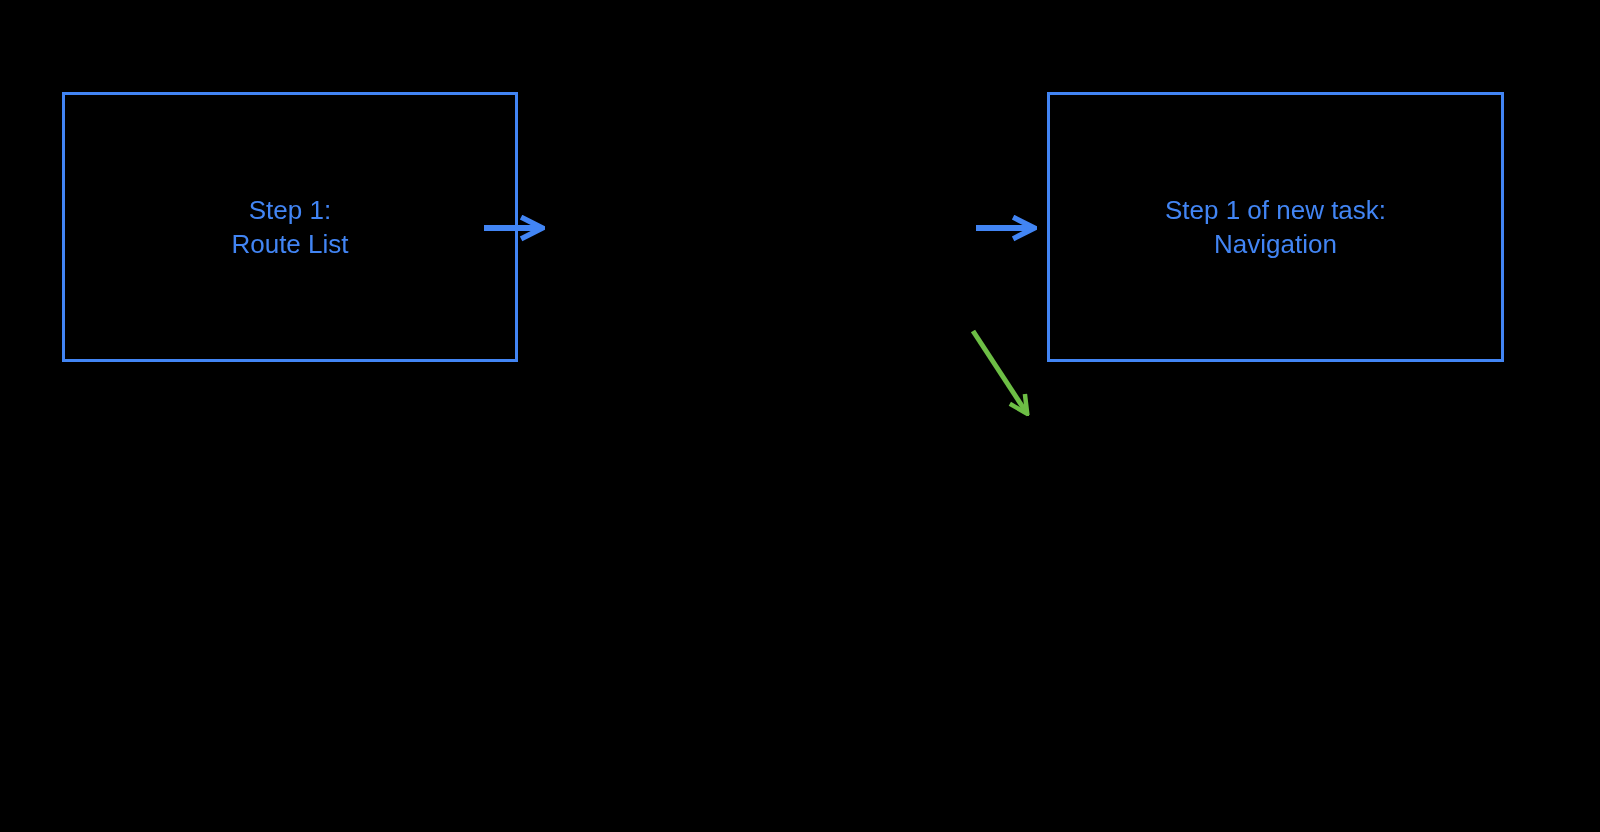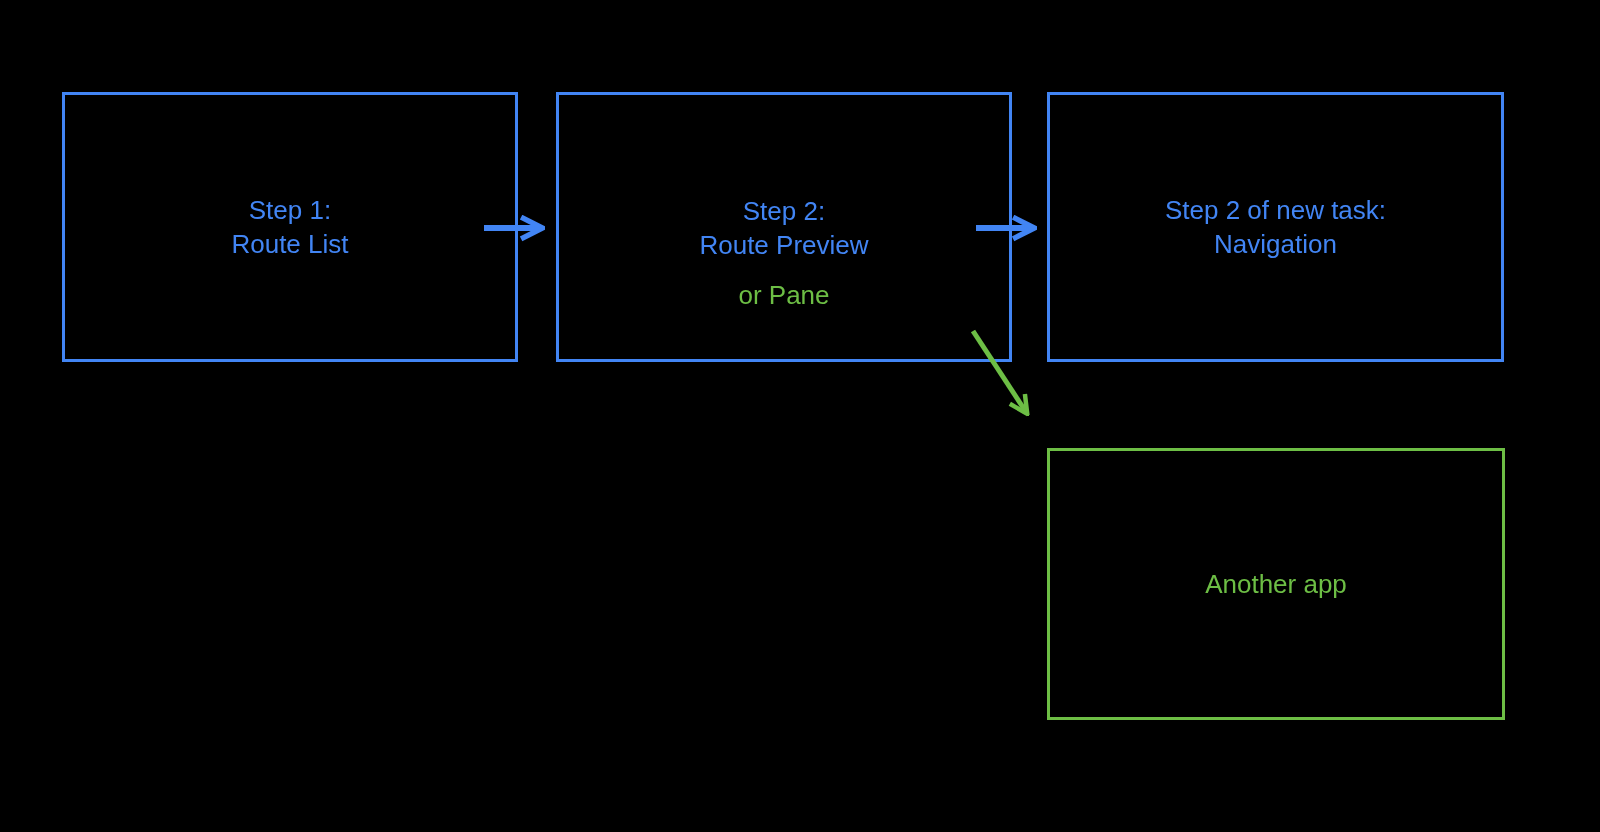--- a/index.html
+++ b/index.html
@@ -68,40 +68,28 @@
 
 <div class="canvas">
 
   <div class="flow-box box-step1">
     <div class="content">
       <span>Step 1:</span>
       <span>Route List</span>
     </div>
   </div>
 
-  <div class="flow-box box-step2">
-    <div class="content">
-      <span>Step 2:</span>
-      <span>Route Preview</span>
-      <span class="green-note">or Pane</span>
-    </div>
-  </div>
 
   <div class="flow-box box-step3">
     <div class="content">
-      <span>Step 2 of new task:</span>
+      <span>Step 1 of new task:</span>
       <span>Navigation</span>
     </div>
   </div>
 
-  <div class="flow-box green-box box-another">
-    <div class="content">
-      <span>Another app</span>
-    </div>
-  </div>
 
   <svg class="arrows" viewBox="0 0 1600 832" xmlns="http://www.w3.org/2000/svg">
     <defs>
       <marker id="head-blue" viewBox="0 0 10 10" refX="8" refY="5" markerWidth="4.5" markerHeight="4.5" orient="auto-start-reverse">
         <path d="M 1 1 L 9 5 L 1 9" class="stroke-blue" stroke-width="2"></path>
       </marker>
       <marker id="head-green" viewBox="0 0 10 10" refX="8" refY="5" markerWidth="4.5" markerHeight="4.5" orient="auto-start-reverse">
         <path d="M 1 1 L 9 5 L 1 9" class="stroke-green" stroke-width="2"></path>
       </marker>
     </defs>

